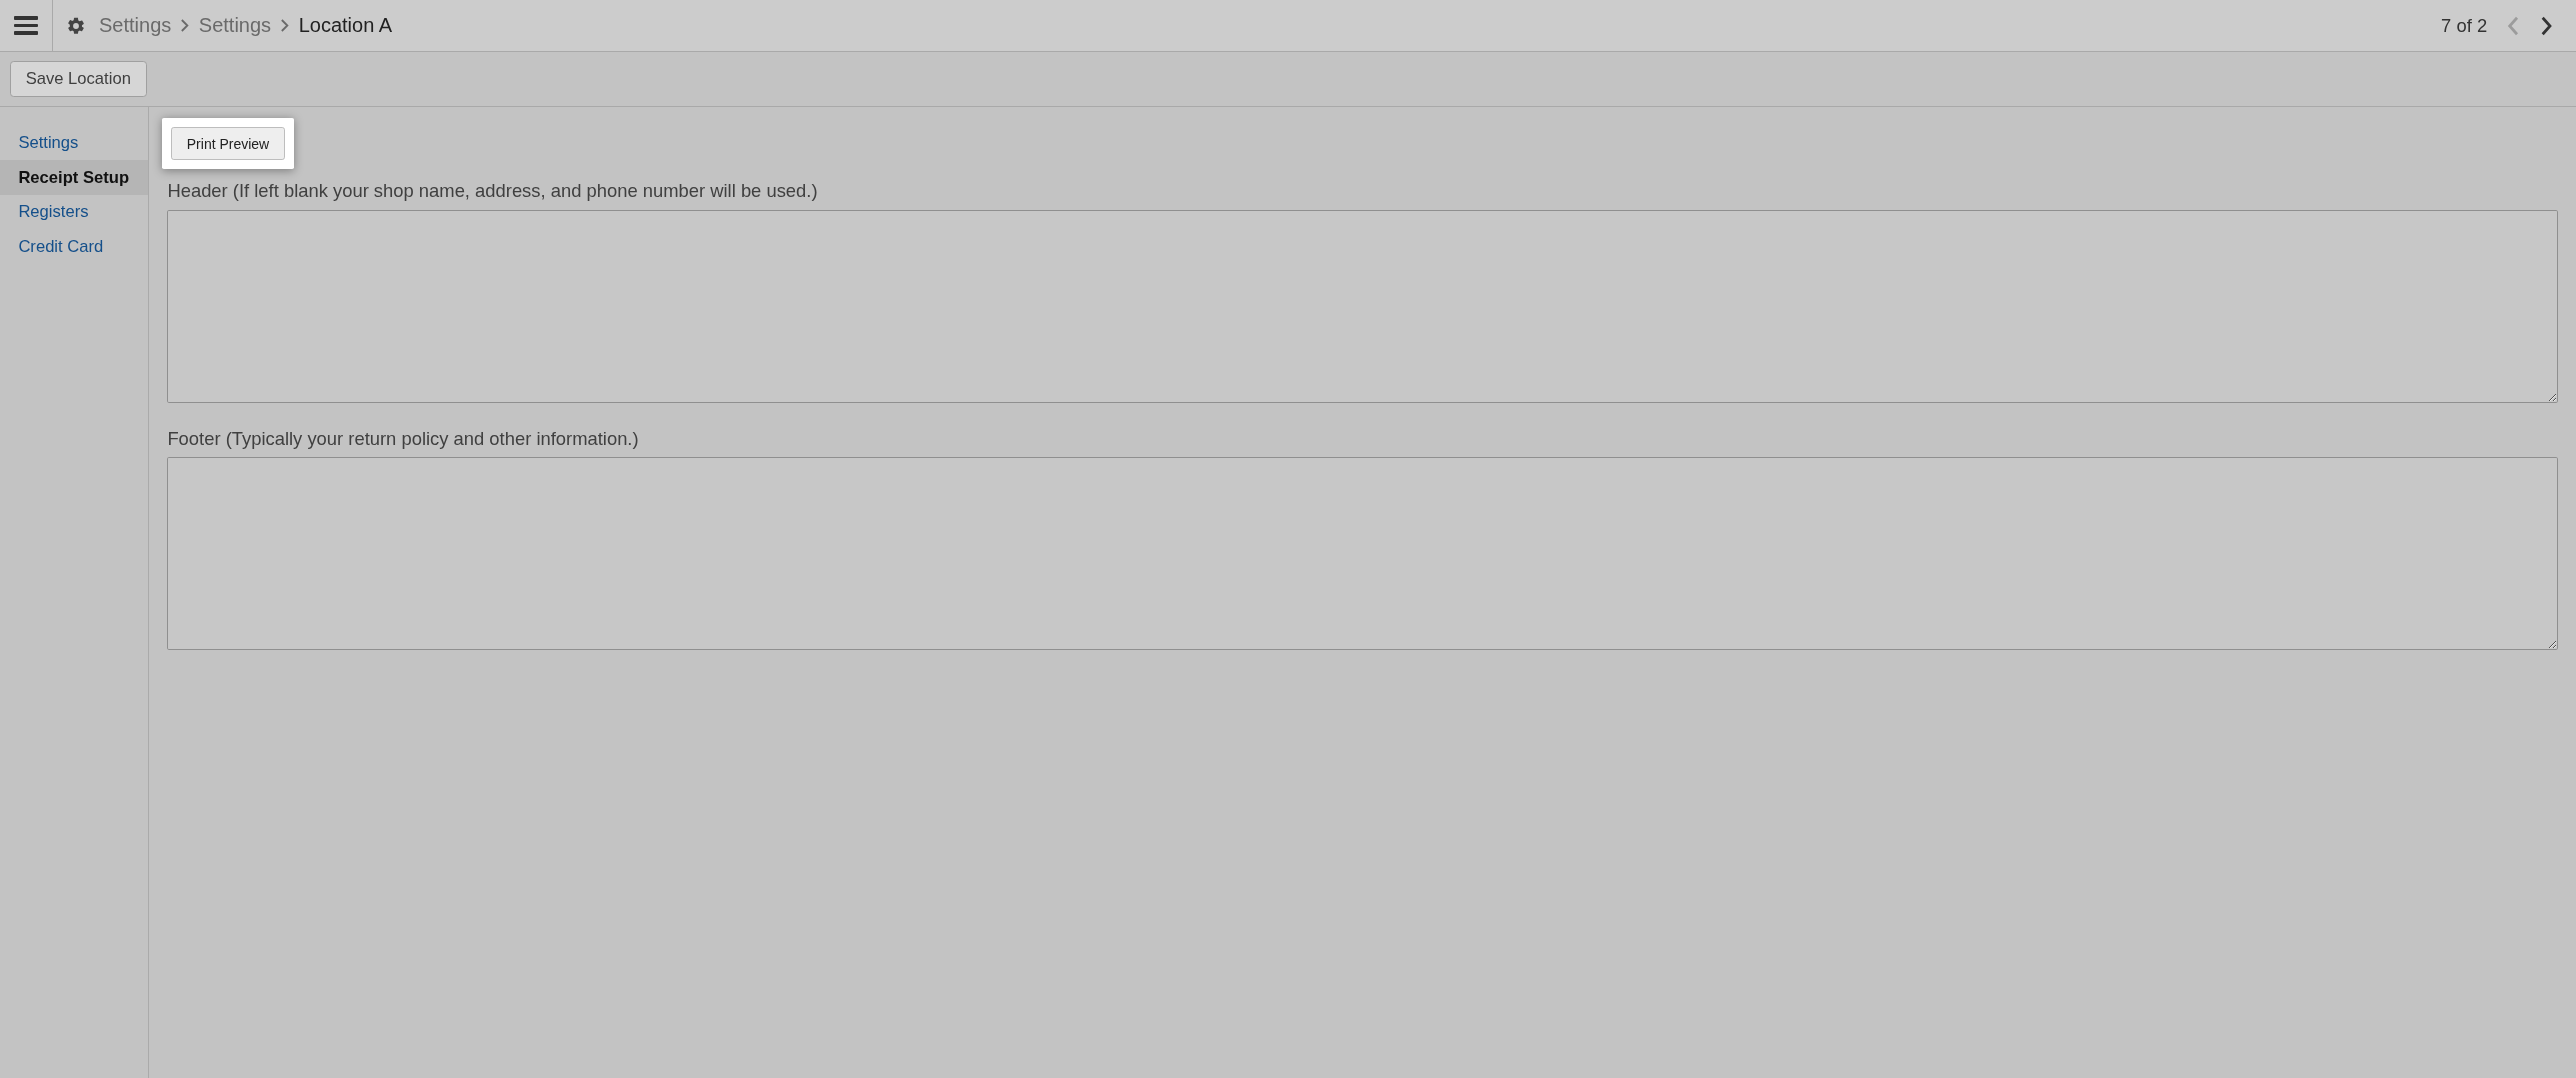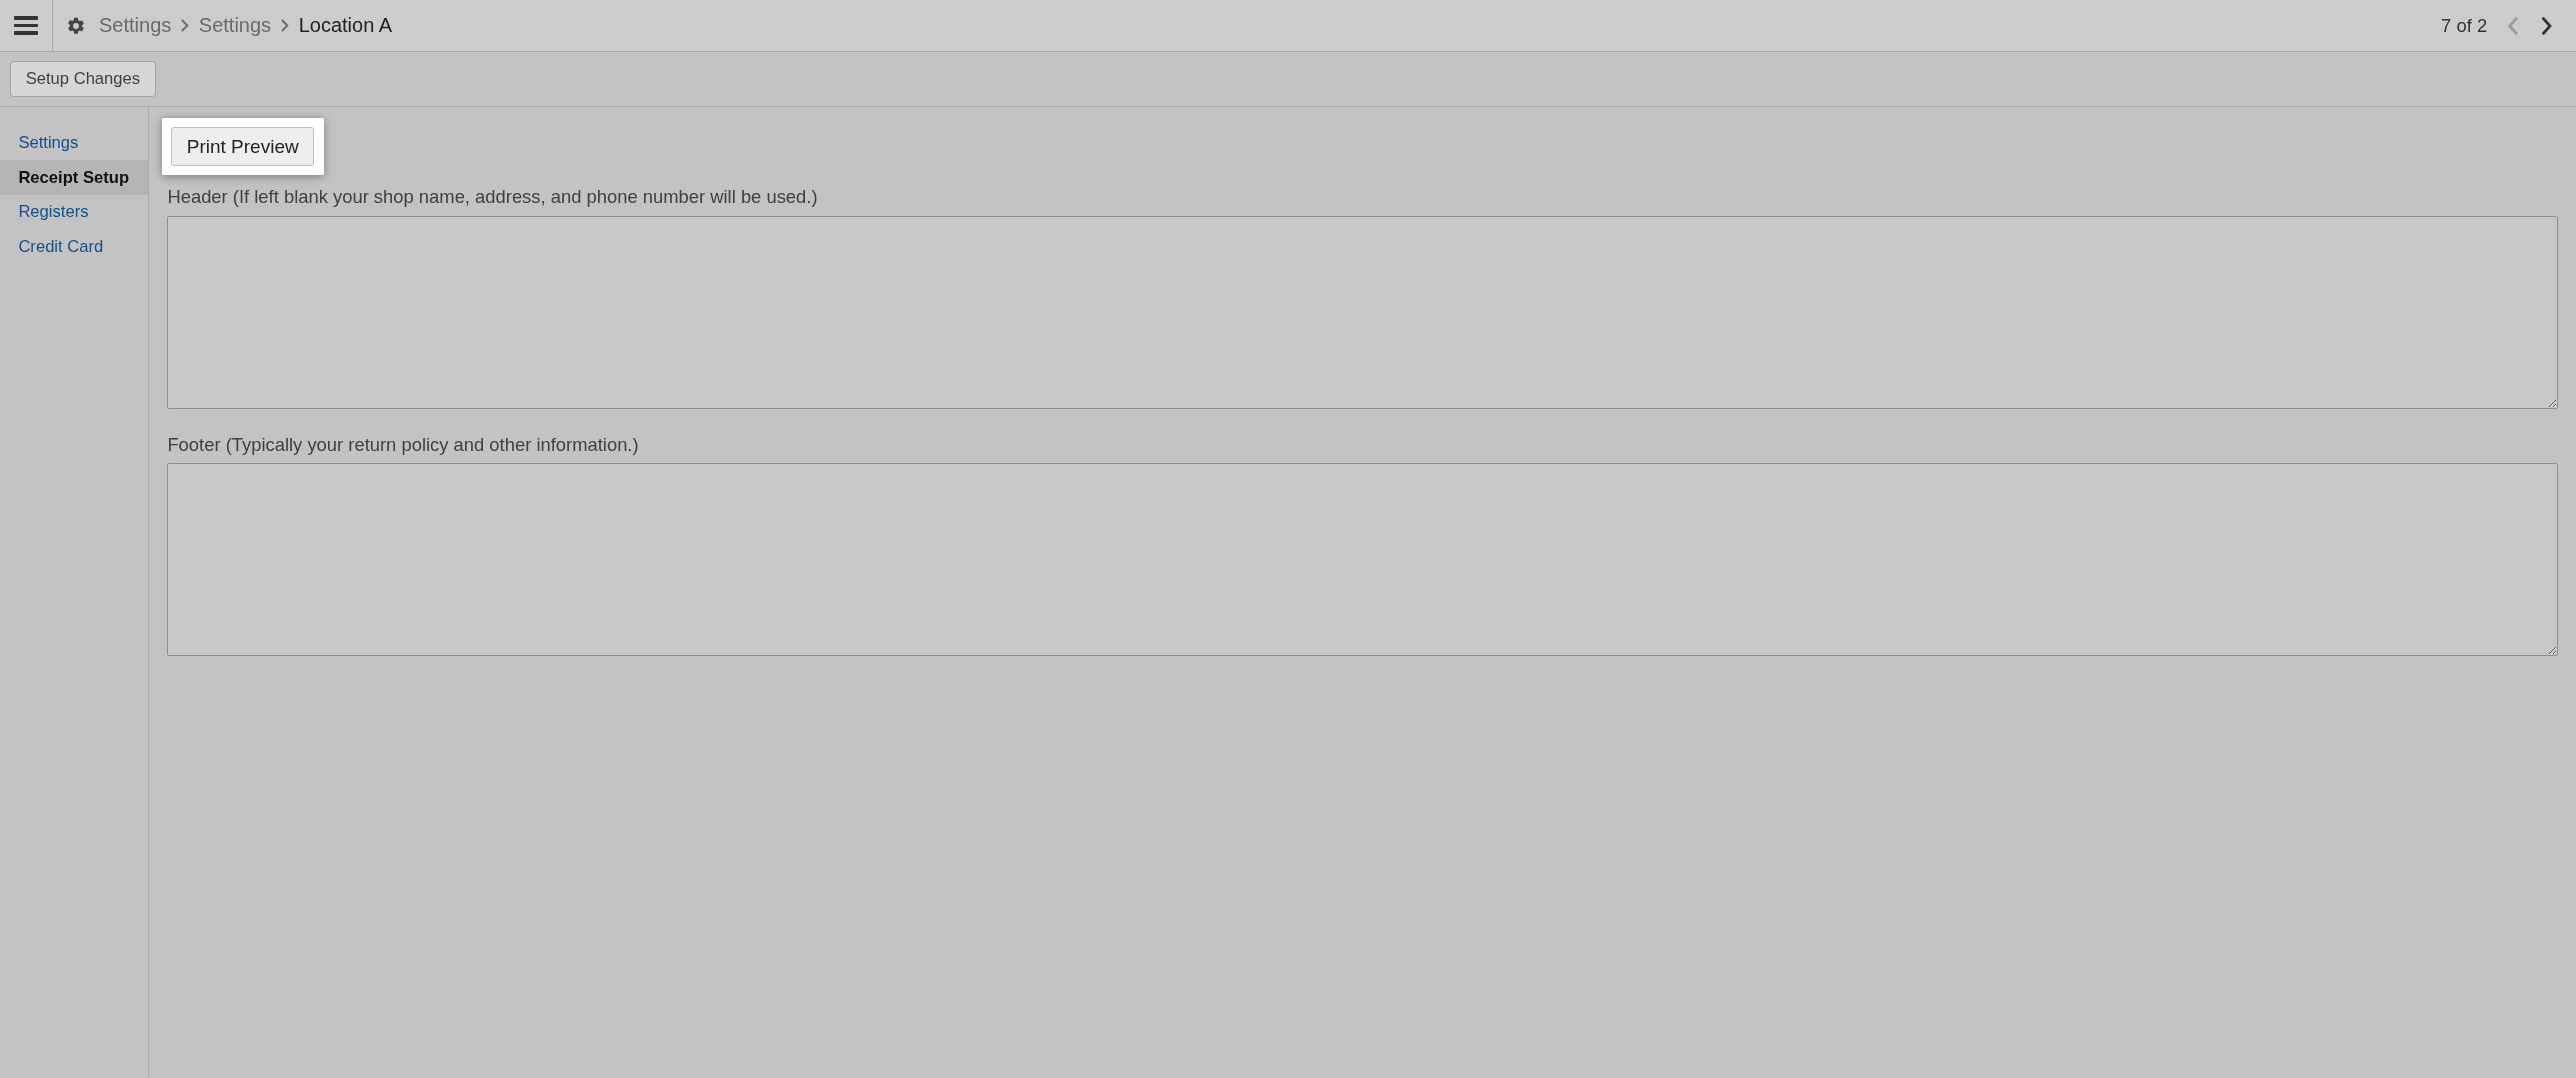--- a/index.html
+++ b/index.html
@@ -164,21 +164,21 @@
     border-radius: 1.8px;
     box-shadow: 0 1.8px 9.2px rgba(0,0,0,0.35);
     margin-left: -5.5px;
     margin-bottom: 5.5px;
   }
   .print-preview-btn {
     background: #eeeeee;
     border: 0.9px solid #bdbdbd;
     border-radius: 2.8px;
     padding: 7.4px 14.7px;
-    font-size: 19px;
+    font-size: 14px;
     color: #222;
     cursor: pointer;
   }
 
   .field-label {
     font-size: 18.4px;
     color: #404040;
     margin-top: 5.5px;
     margin-bottom: 7.4px;
   }
@@ -237,21 +237,21 @@
     </div>
     <div class="chevron-btn">
       <svg width="14.7" height="22" viewBox="0 0 16 24">
           <path d="M4 3 L12 12 L4 21"></path>
         </svg>
     </div>
   </div>
 </div>
 
 <div class="toolbar">
-  <button class="save-btn">Setup Changes</button>
+  <button class="save-btn">Save Location</button>
 </div>
 
 <div class="body">
   <div class="sidebar">
     <div class="sidebar-item">Settings</div>
     <div class="sidebar-item active">Receipt Setup</div>
     <div class="sidebar-item">Registers</div>
     <div class="sidebar-item">Credit Card</div>
   </div>
 

